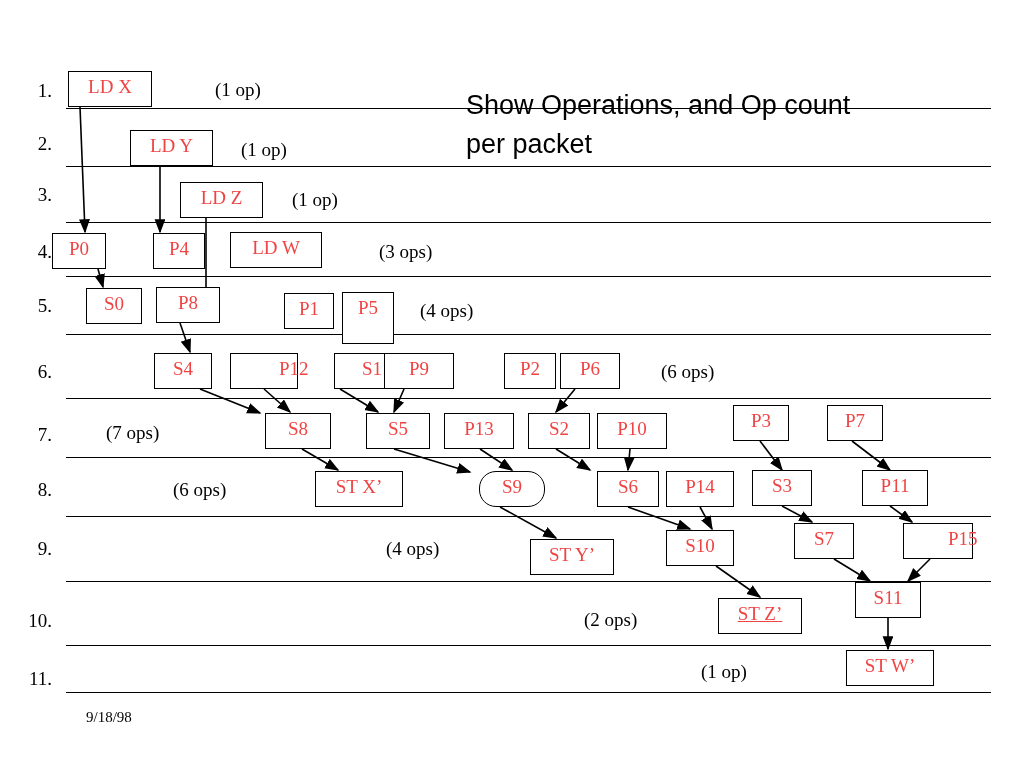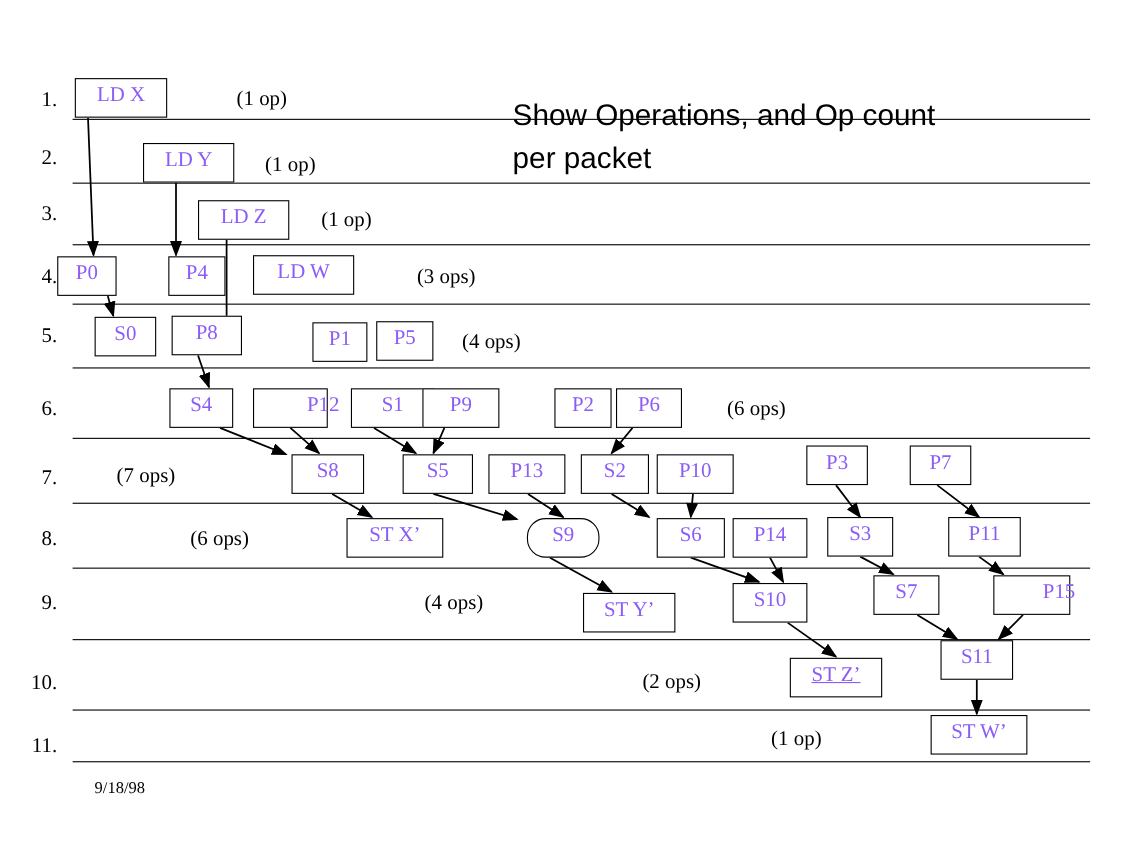--- a/index.html
+++ b/index.html
@@ -29,21 +29,21 @@
     color: #000000;
     text-align: right;
     width: 34px;
   }
   .node {
     position: absolute;
     border: 1px solid #000000;
     background: #ffffff;
     font-family: "Liberation Serif", serif;
     font-size: 19px;
-    color: #8b5cf6;
+    color: #ef4444;
     text-align: center;
     line-height: 1;
     padding: 5px 7px 6px 7px;
     white-space: nowrap;
     box-sizing: border-box;
   }
   .opcount {
     position: absolute;
     font-family: "Liberation Serif", serif;
     font-size: 19px;
@@ -143,24 +143,24 @@
   <div id="nodes">
       <div class="node" style="left: 68px; top: 71px; width: 84px; height: 36px;">LD X</div>
       <div class="node" style="left: 130px; top: 130px; width: 83px; height: 36px;">LD Y</div>
       <div class="node" style="left: 180px; top: 182px; width: 83px; height: 36px;">LD Z</div>
       <div class="node" style="left: 52px; top: 233px; width: 54px; height: 36px;">P0</div>
       <div class="node" style="left: 129px; top: 233px; width: 52px; height: 36px; margin-left: 24px;">P4</div>
       <div class="node" style="left: 230px; top: 232px; width: 92px; height: 36px;">LD W</div>
       <div class="node" style="left: 86px; top: 288px; width: 56px; height: 36px;">S0</div>
       <div class="node" style="left: 156px; top: 287px; width: 64px; height: 36px;">P8</div>
       <div class="node" style="left: 284px; top: 293px; width: 50px; height: 36px;">P1</div>
-      <div class="node" style="left: 342px; top: 292px; width: 52px; height: 36px;">P5</div>
+      <div class="node" style="left: 342px; top: 292px; width: 52px; height: 52px;">P5</div>
       <div class="node" style="left: 154px; top: 353px; width: 58px; height: 36px;">S4</div>
       <div class="node" style="left: 230px; top: 353px; width: 68px; height: 36px; padding-left: 48px;">P12</div>
-      <div class="node" style="left: 319px; top: 353px; width: 76px; height: 36px;">S1</div>
+      <div class="node" style="left: 334px; top: 353px; width: 76px; height: 36px;">S1</div>
       <div class="node" style="left: 384px; top: 353px; width: 70px; height: 36px;">P9</div>
       <div class="node" style="left: 504px; top: 353px; width: 52px; height: 36px;">P2</div>
       <div class="node" style="left: 560px; top: 353px; width: 60px; height: 36px;">P6</div>
       <div class="node" style="left: 733px; top: 405px; width: 56px; height: 36px;">P3</div>
       <div class="node" style="left: 827px; top: 405px; width: 56px; height: 36px;">P7</div>
       <div class="node" style="left: 265px; top: 413px; width: 66px; height: 36px;">S8</div>
       <div class="node" style="left: 366px; top: 413px; width: 64px; height: 36px;">S5</div>
       <div class="node" style="left: 444px; top: 413px; width: 70px; height: 36px;">P13</div>
       <div class="node" style="left: 528px; top: 413px; width: 62px; height: 36px;">S2</div>
       <div class="node" style="left: 597px; top: 413px; width: 70px; height: 36px;">P10</div>

